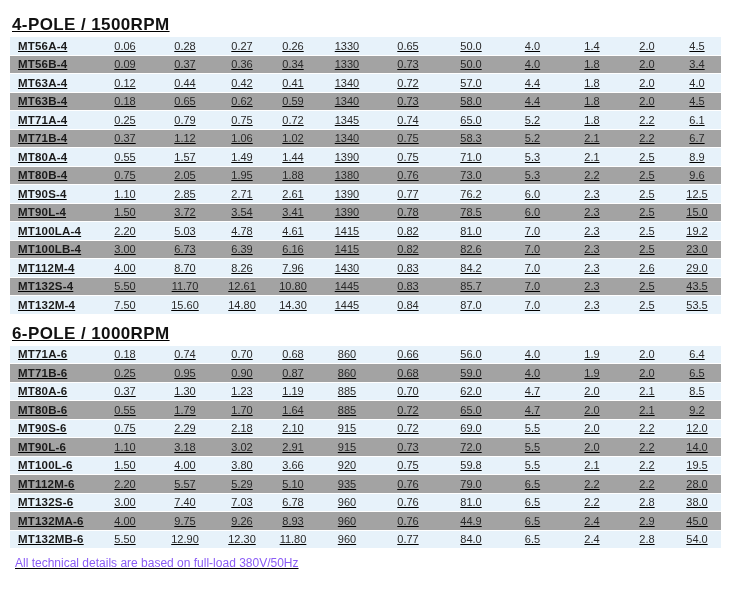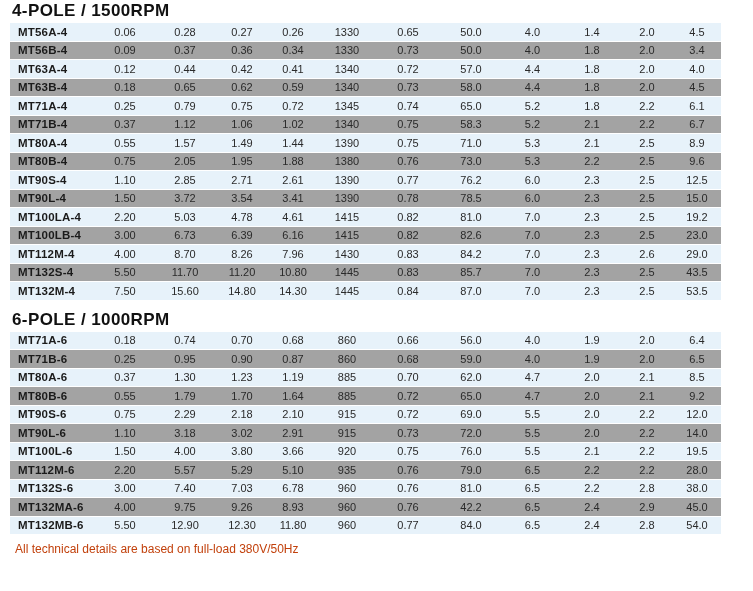--- a/index.html
+++ b/index.html
@@ -9,21 +9,22 @@
     font-family: "Liberation Sans", sans-serif;
   }
   .page {
     position: relative;
     width: 753px;
     height: 591px;
     background: #ffffff;
     overflow: hidden;
   }
   .content {
-    padding: 0 0 0 10px;
+    padding: 14px 0 0 10px;
+    text-decoration: underline;
   }
   .sec-title {
     font-size: 17px;
     font-weight: 700;
     color: #111111;
     letter-spacing: 0.4px;
     height: 21px;
     line-height: 21px;
     margin: 0 0 2px 0;
     padding-left: 2px;
@@ -55,21 +56,21 @@
     font-weight: 700;
     font-size: 11.5px;
     color: #1b1b1b;
     letter-spacing: 0.2px;
   }
   .footer {
     margin-top: 8px;
     padding-left: 5px;
     font-size: 12px;
     line-height: 15.5px;
-    color: #c2410c;
+    color: #8b5cf6;
   }
   .footer div { white-space: nowrap; }
 </style>
 </head>
 <body>
 
 <div class="page">
   <div class="content">
 
     <div class="sec-title">4-POLE / 1500RPM</div>
@@ -253,21 +254,21 @@
           <span class="cell">84.2</span>
           <span class="cell">7.0</span>
           <span class="cell">2.3</span>
           <span class="cell">2.6</span>
           <span class="cell">29.0</span>
         </div>
         <div class="row gray">
           <span class="cell model">MT132S-4</span>
           <span class="cell">5.50</span>
           <span class="cell">11.70</span>
-          <span class="cell">11.20</span>
+          <span class="cell">12.61</span>
           <span class="cell">10.80</span>
           <span class="cell">1445</span>
           <span class="cell">0.83</span>
           <span class="cell">85.7</span>
           <span class="cell">7.0</span>
           <span class="cell">2.3</span>
           <span class="cell">2.5</span>
           <span class="cell">43.5</span>
         </div>
         <div class="row blue">
@@ -373,21 +374,21 @@
           <span class="cell">14.0</span>
         </div>
         <div class="row blue">
           <span class="cell model">MT100L-6</span>
           <span class="cell">1.50</span>
           <span class="cell">4.00</span>
           <span class="cell">3.80</span>
           <span class="cell">3.66</span>
           <span class="cell">920</span>
           <span class="cell">0.75</span>
-          <span class="cell">76.0</span>
+          <span class="cell">59.8</span>
           <span class="cell">5.5</span>
           <span class="cell">2.1</span>
           <span class="cell">2.2</span>
           <span class="cell">19.5</span>
         </div>
         <div class="row gray">
           <span class="cell model">MT112M-6</span>
           <span class="cell">2.20</span>
           <span class="cell">5.57</span>
           <span class="cell">5.29</span>
@@ -415,21 +416,21 @@
           <span class="cell">38.0</span>
         </div>
         <div class="row gray">
           <span class="cell model">MT132MA-6</span>
           <span class="cell">4.00</span>
           <span class="cell">9.75</span>
           <span class="cell">9.26</span>
           <span class="cell">8.93</span>
           <span class="cell">960</span>
           <span class="cell">0.76</span>
-          <span class="cell">42.2</span>
+          <span class="cell">44.9</span>
           <span class="cell">6.5</span>
           <span class="cell">2.4</span>
           <span class="cell">2.9</span>
           <span class="cell">45.0</span>
         </div>
         <div class="row blue">
           <span class="cell model">MT132MB-6</span>
           <span class="cell">5.50</span>
           <span class="cell">12.90</span>
           <span class="cell">12.30</span>

